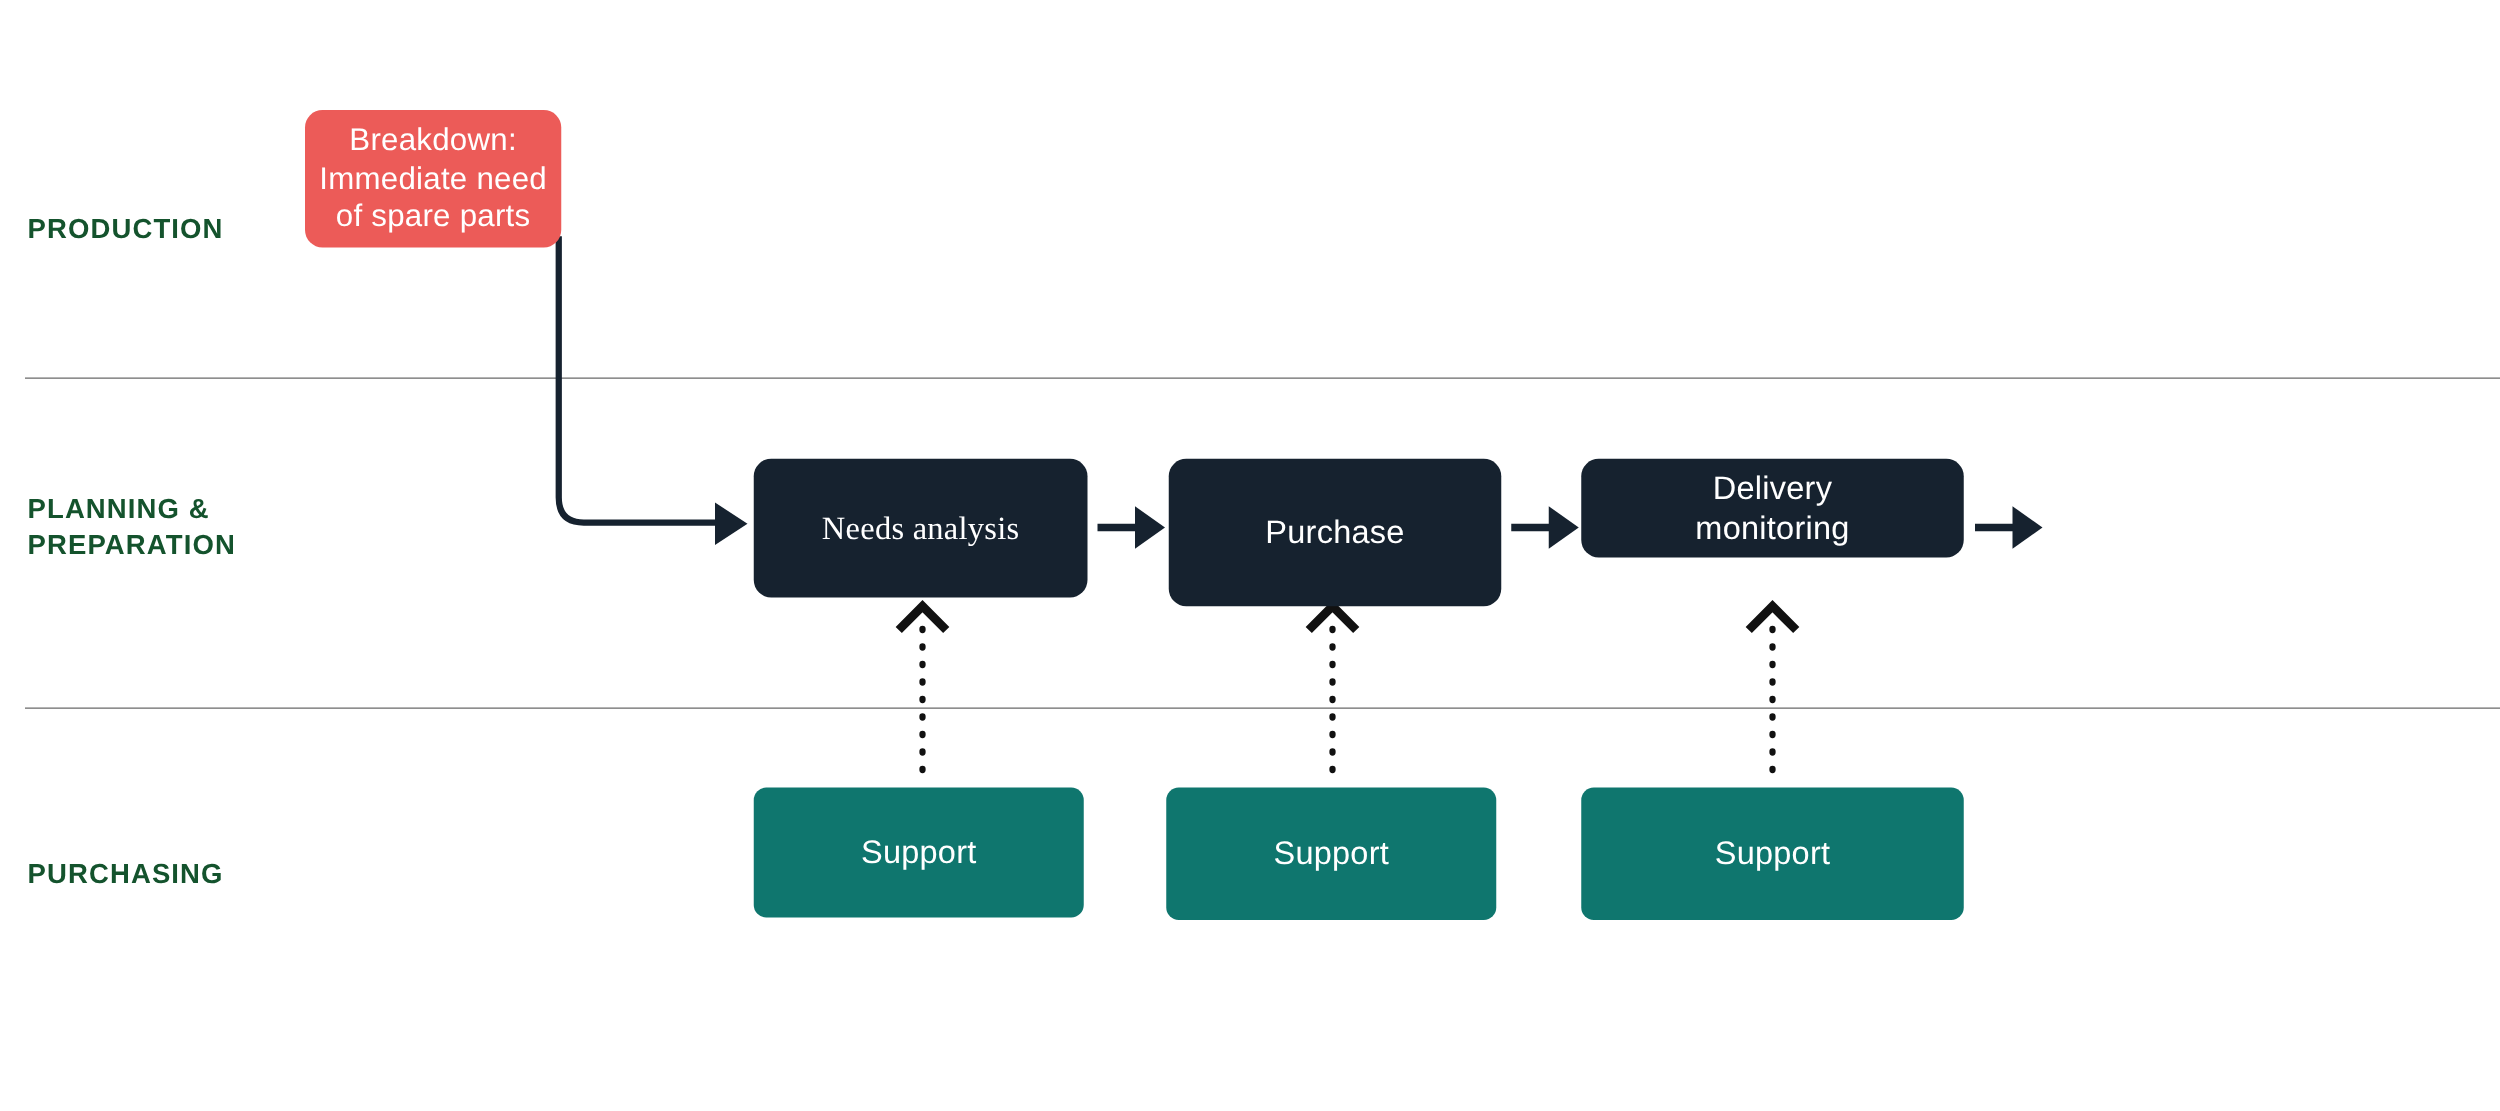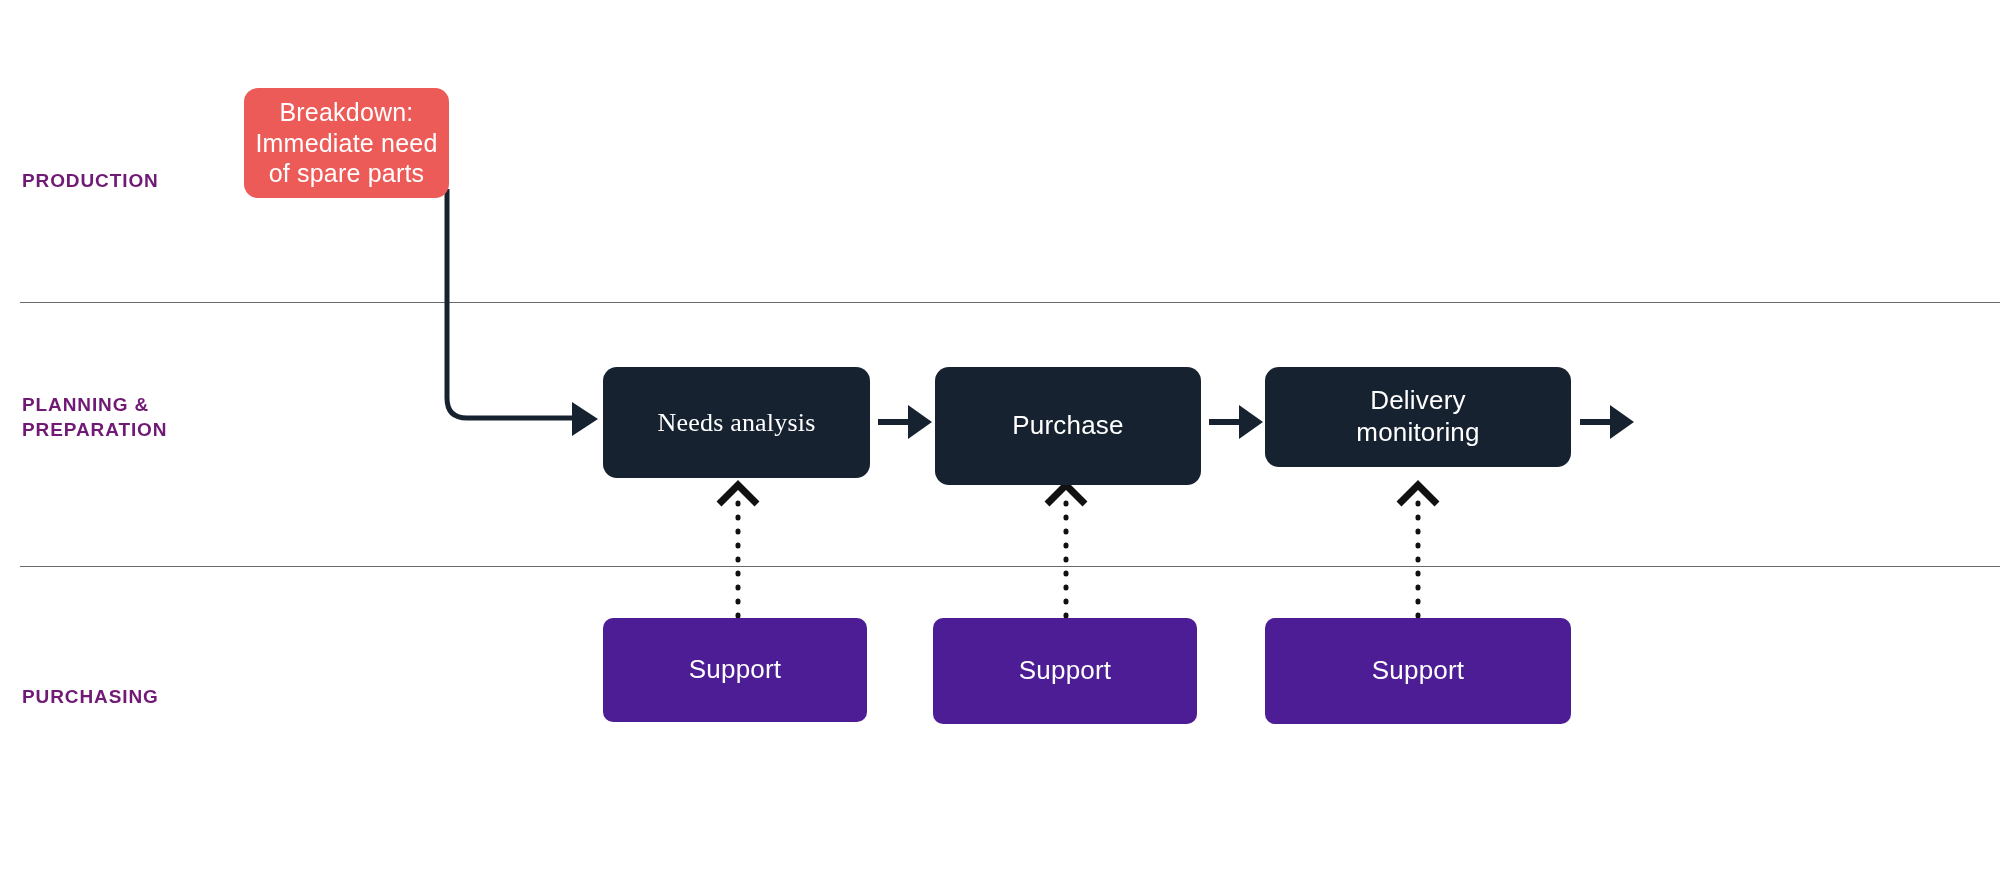--- a/index.html
+++ b/index.html
@@ -28,23 +28,23 @@
   }
   #divider-1 { top: 302px; }
   #divider-2 { top: 566px; }
 
   
   .lane-label {
     position: absolute;
     left: 22px;
     font-family: "Liberation Sans", sans-serif;
     font-weight: bold;
-    font-size: 19px;
+    font-size: 22px;
     letter-spacing: 0.9px;
-    color: #701a75;
+    color: #14532d;
     line-height: 1.32;
     white-space: pre-line;
   }
   #lane-label-production { top: 168px; }
   #lane-label-planning   { top: 392px; }
   #lane-label-purchasing { top: 643px; margin-top: 41px; }
 
   
   .node {
     position: absolute;
@@ -63,30 +63,31 @@
     background: #16222F;
     border-radius: 14px;
     font-size: 26px;
   }
   .node.red {
     background: #EC5B58;
     border-radius: 14px;
     font-size: 25px;
   }
   .node.teal {
-    background: #4c1d95;
+    background: #0f766e;
     border-radius: 10px;
     font-size: 26px;
+    margin-top: 12px;
   }
 
   
   #node-breakdown        { left: 244px;  top: 88px;  width: 205px; height: 110px; }
   #node-needs-analysis   { left: 603px;  top: 367px; width: 267px; height: 111px; font-family: Liberation Serif, serif; }
   #node-purchase         { left: 935px;  top: 367px; width: 266px; height: 118px; }
-  #node-delivery         { left: 1265px; top: 367px; width: 306px; height: 100px; }
+  #node-delivery         { left: 1265px; top: 367px; width: 306px; height: 79px; }
   #node-registration     { left: 1637px; top: 367px; width: 331px; height: 111px; }
 
   #node-support-1 { left: 603px;  top: 618px; width: 264px; height: 104px; }
   #node-support-2 { left: 933px;  top: 618px; width: 264px; height: 106px; }
   #node-support-3 { left: 1265px; top: 618px; width: 306px; height: 106px; }
 
   
   #connectors {
     position: absolute;
     left: 0;

